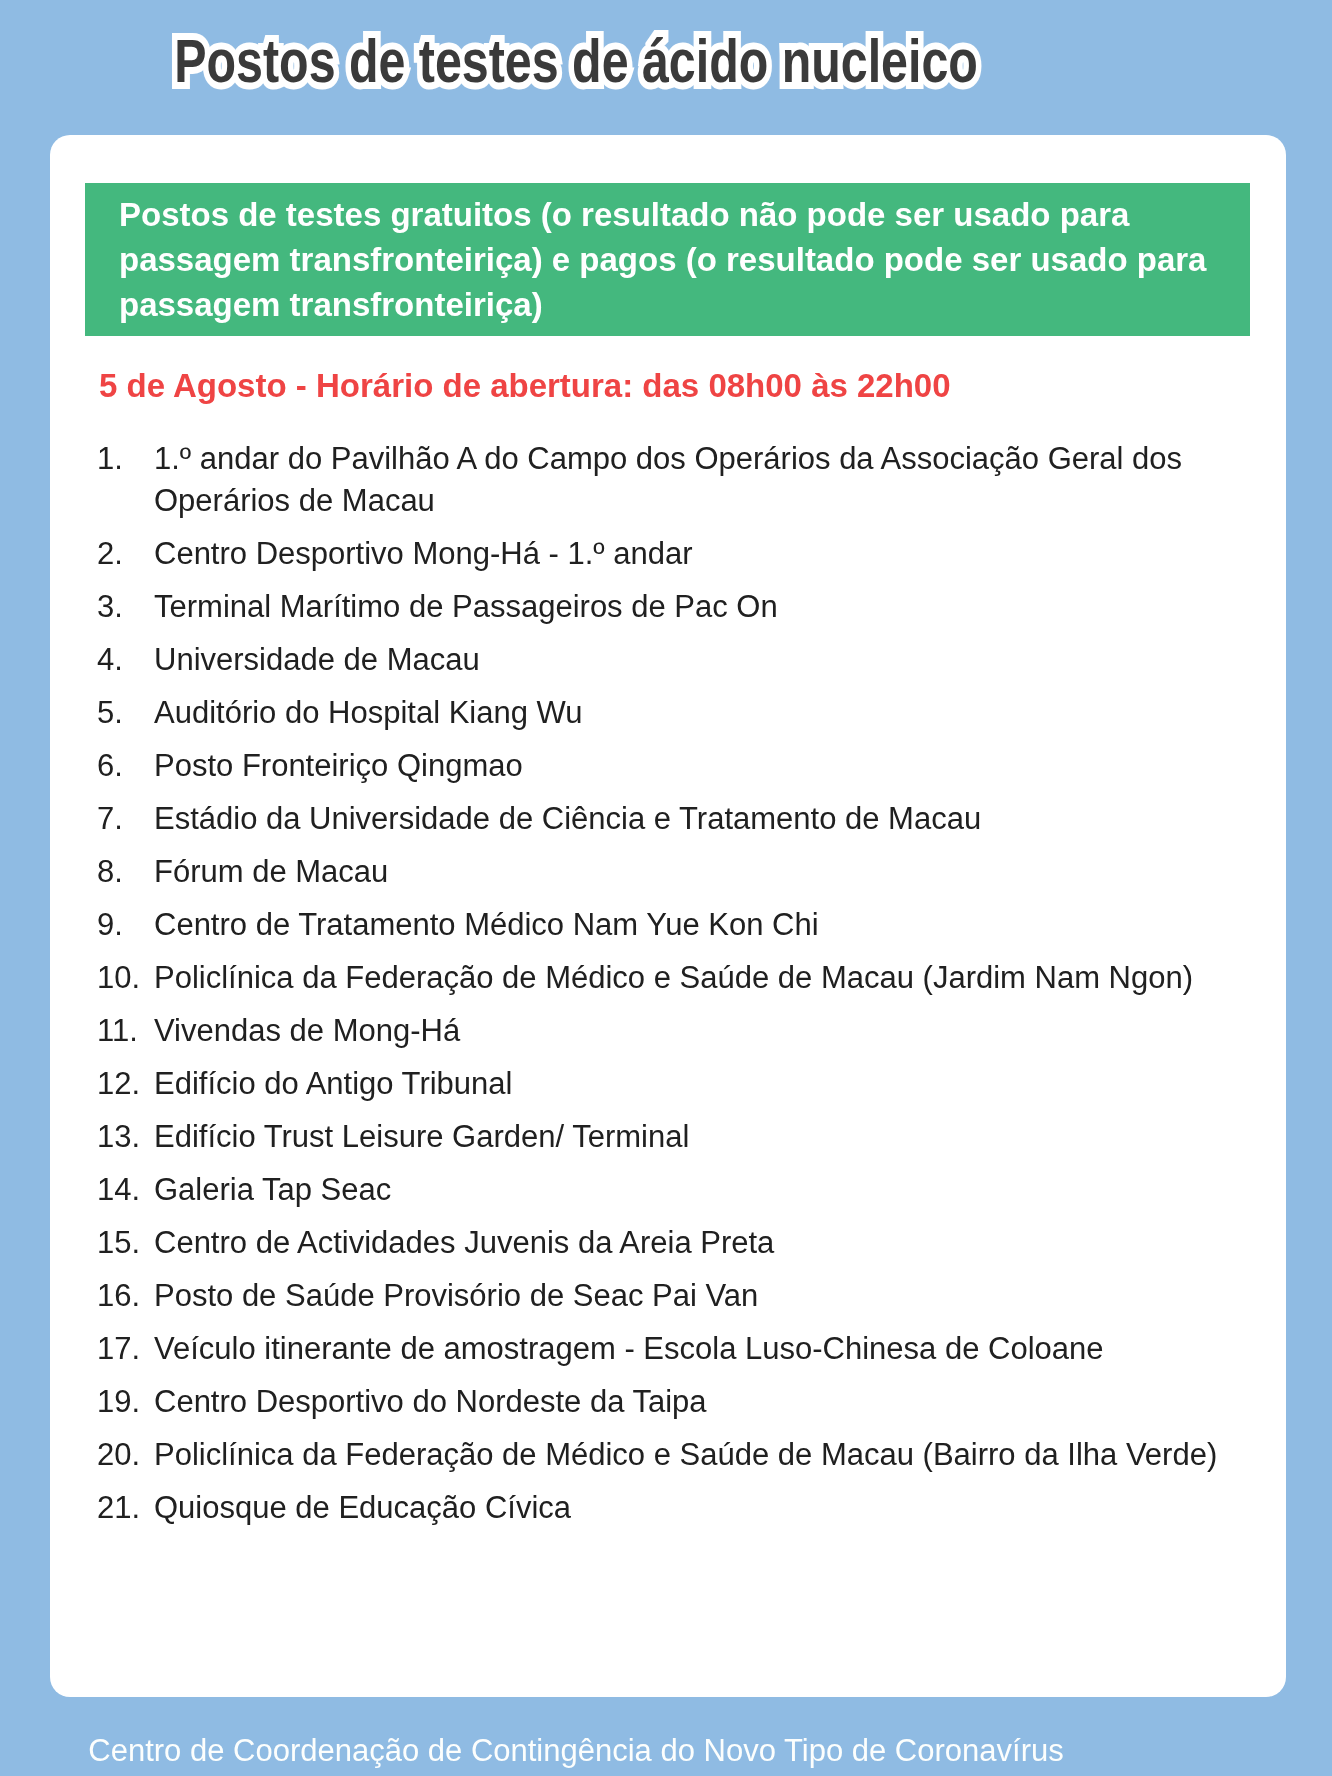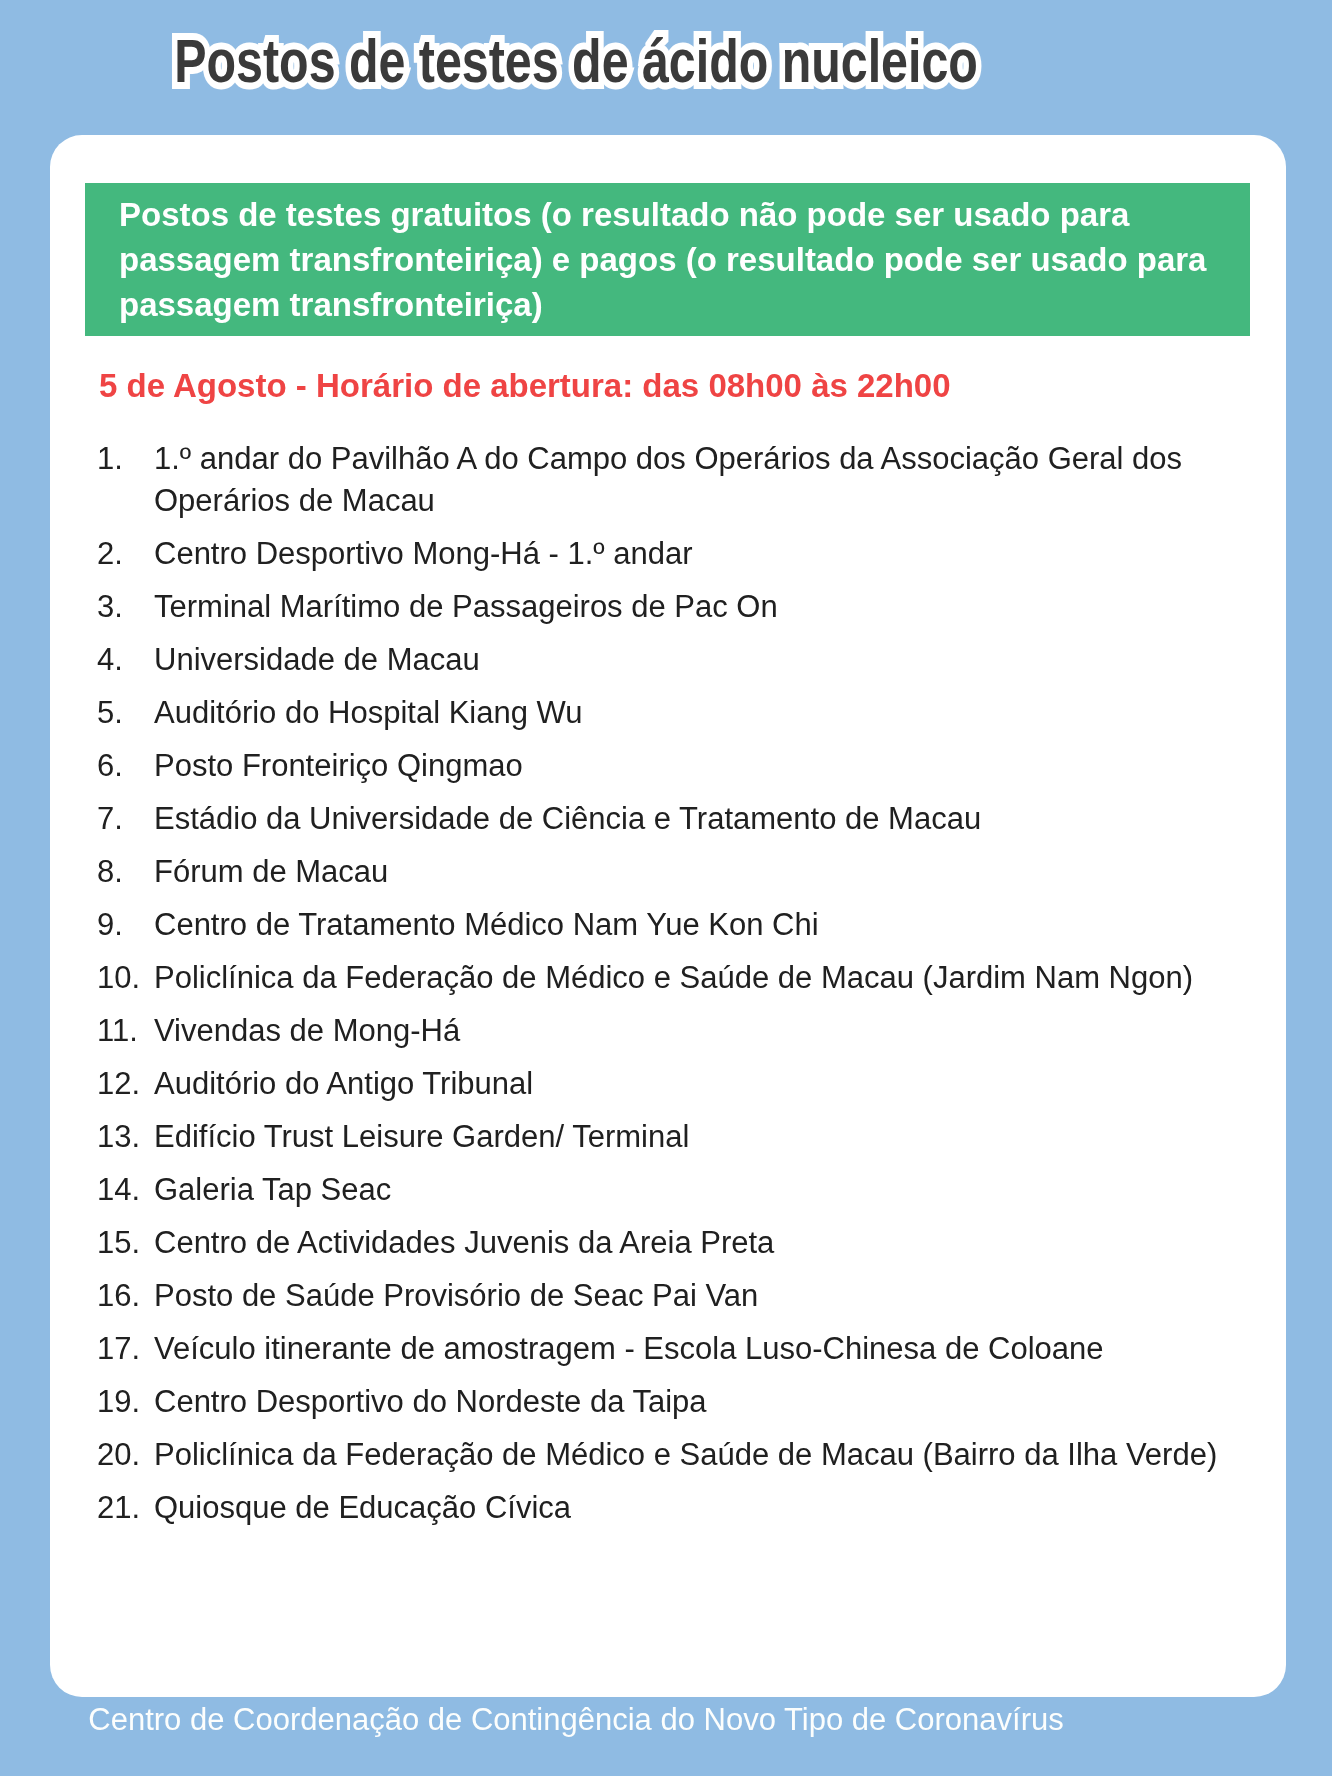--- a/index.html
+++ b/index.html
@@ -37,21 +37,21 @@
     -webkit-text-stroke: 14px #FFFFFF;
     text-shadow: 0 0 4px #FFFFFF, 0 0 8px #FFFFFF;
   }
 
   
   .card {
     margin: 37px 46px 0 50px;
     width: 1236px;
     height: 1562px;
     background: #FFFFFF;
-    border-radius: 32px;
+    border-radius: 20px;
     padding: 48px 36px 0 35px;
     overflow: hidden;
   }
 
   
   .banner {
     background: #44B87E;
     color: #FFFFFF;
     font-size: 33px;
     font-weight: bold;
@@ -77,21 +77,21 @@
     color: #202020;
     font-size: 31px;
     line-height: 42px;
   }
   .loc { display: flex; margin-bottom: 11px; }
   .loc .num { flex: none; width: 57px; }
   .loc .name { flex: 1; padding-right: 4px; }
 
   
   .footer {
-    margin-top: 3px;
+    margin-top: 34px;
     text-align: center;
     color: #FCFEFD;
     font-size: 31px;
     line-height: 40px;
   }
 </style>
 </head>
 <body>
 
 <div class="poster">
@@ -157,21 +157,21 @@
     <span class="name">Policlínica da Federação de Médico e Saúde de Macau (Jardim Nam Ngon)</span>
   </li>
 
   <li class="loc">
     <span class="num">11.</span>
     <span class="name">Vivendas de Mong-Há</span>
   </li>
 
   <li class="loc">
     <span class="num">12.</span>
-    <span class="name">Auditório do Antigo Tribunal</span>
+    <span class="name">Edifício do Antigo Tribunal</span>
   </li>
 
   <li class="loc">
     <span class="num">13.</span>
     <span class="name">Edifício Trust Leisure Garden/ Terminal</span>
   </li>
 
   <li class="loc">
     <span class="num">14.</span>
     <span class="name">Galeria Tap Seac</span>

